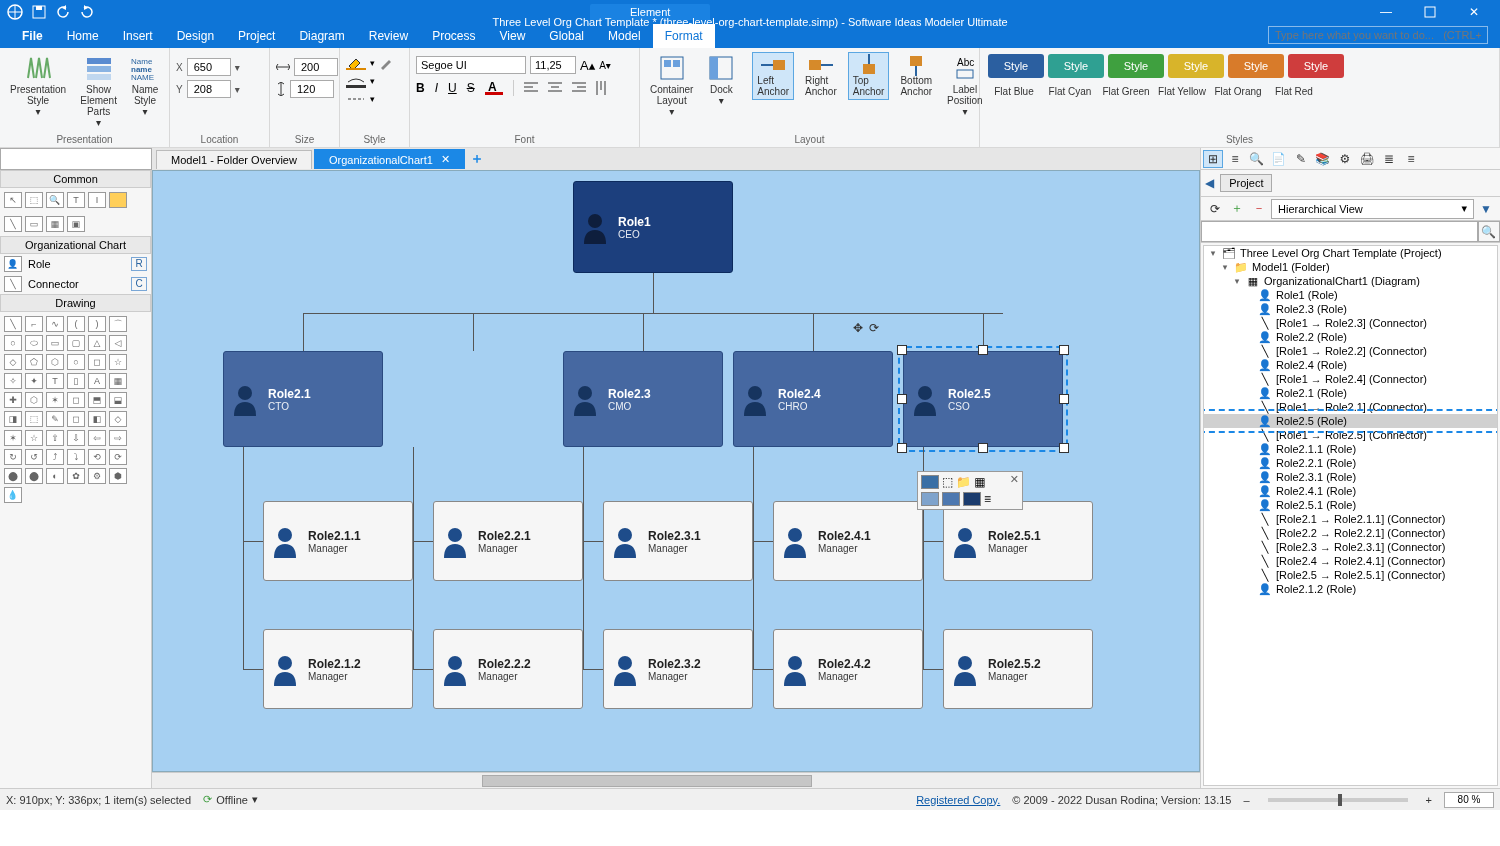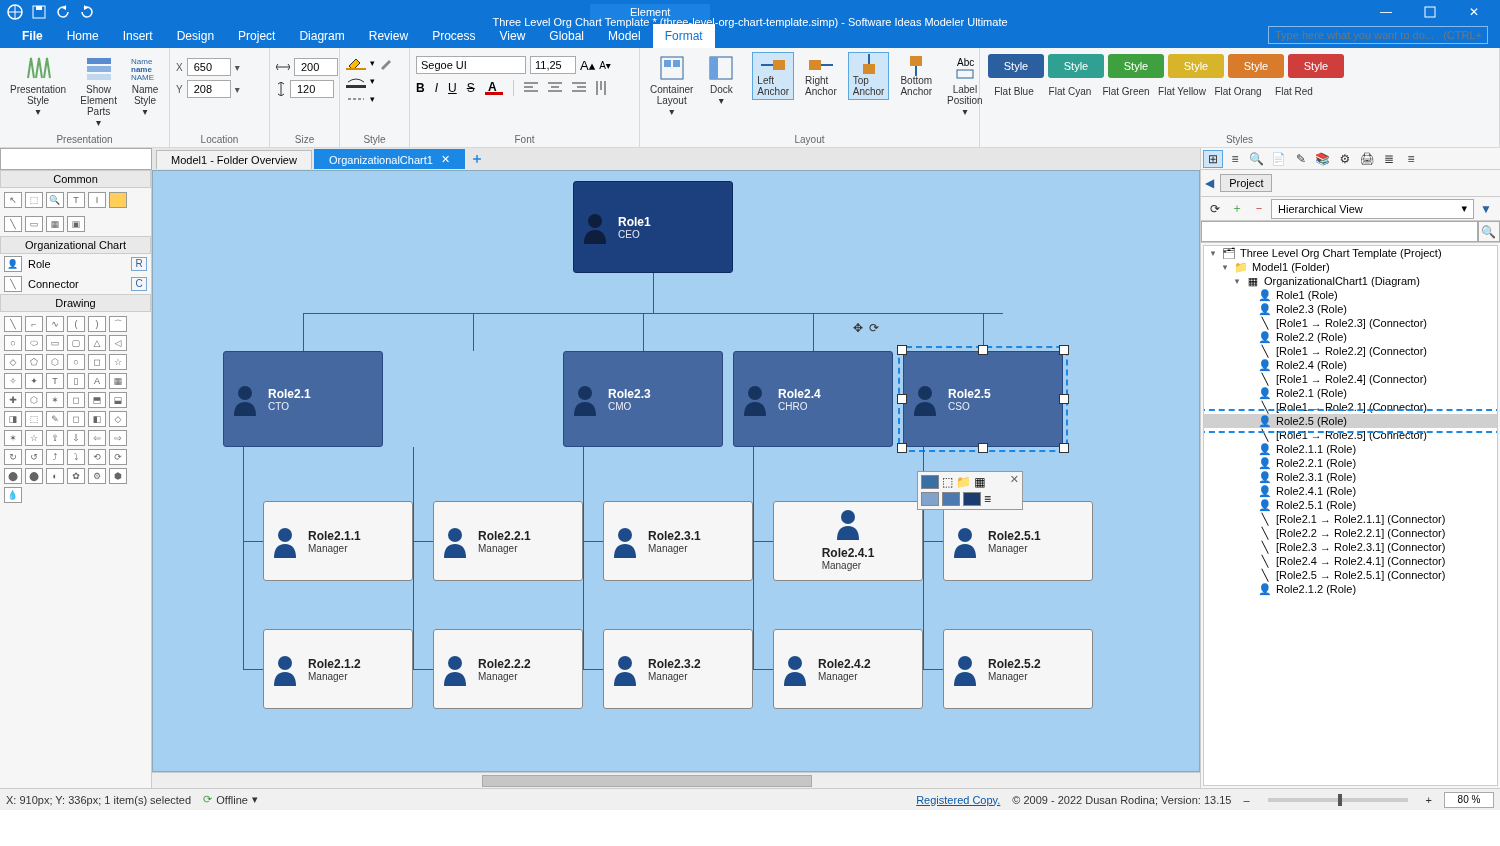--- a/index.html
+++ b/index.html
@@ -628,21 +628,21 @@
                 <path d="M4 34 Q4 20 15 20 Q26 20 26 34 Z" fill="#1e4c8a"></path>
               </svg>
             </span>
             <span class="texts">
               <span class="name">Role2.3.1</span>
               <span class="subtitle">Manager</span>
             </span>
           </div>
           <div class="conn conn-v" style="left: 590px; top: 266px; width: 1px; height: 94px;"></div>
           <div class="conn conn-h" style="left: 590px; top: 360px; width: 20px; height: 1px;"></div>
-          <div class="node-role light" style="left: 610px; top: 320px; width: 150px; height: 80px; flex-direction: column;">
+          <div class="node-role light" style="left: 610px; top: 320px; width: 150px; height: 80px;">
             <span class="icon">
               <svg width="30" height="34">
                 <circle cx="15" cy="11" r="7" fill="#1e4c8a"></circle>
                 <path d="M4 34 Q4 20 15 20 Q26 20 26 34 Z" fill="#1e4c8a"></path>
               </svg>
             </span>
             <span class="texts">
               <span class="name">Role2.4.1</span>
               <span class="subtitle">Manager</span>
             </span>

